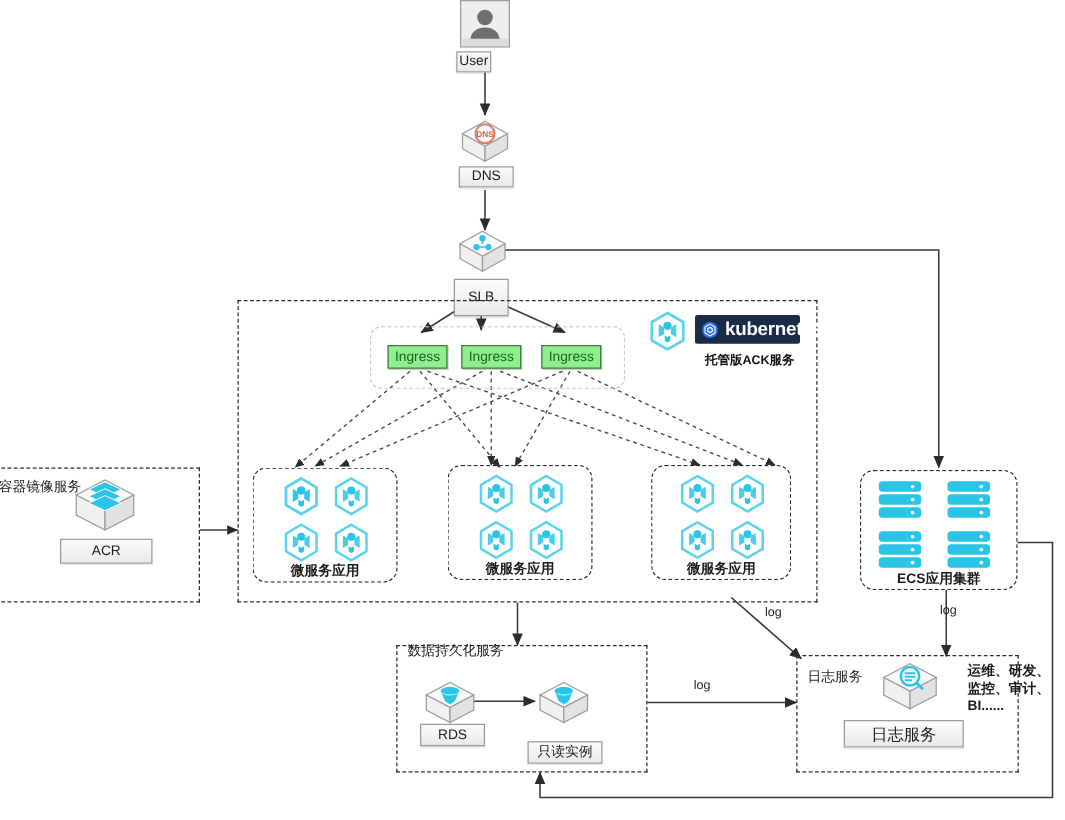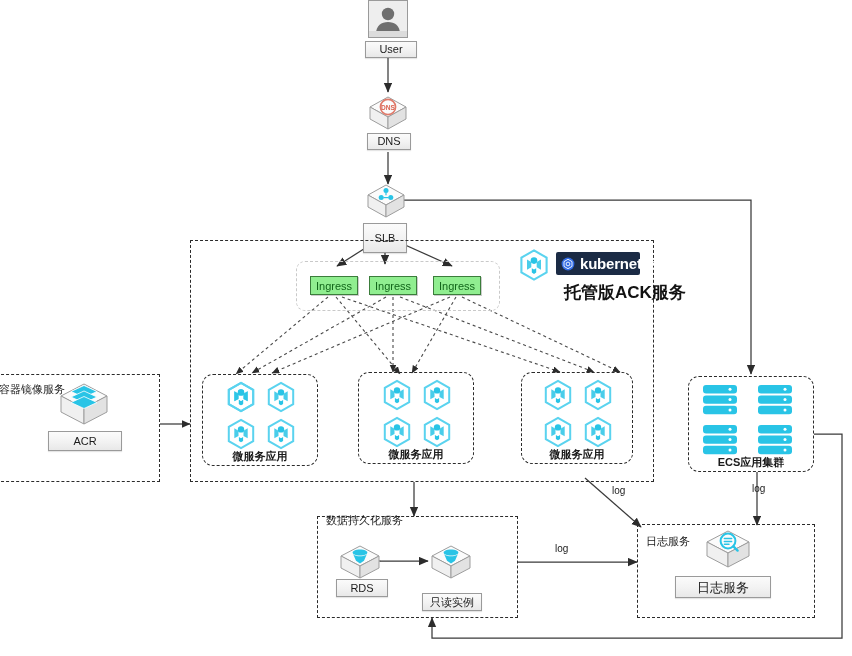--- a/index.html
+++ b/index.html
@@ -101,21 +101,21 @@
     color:#ffffff;
     display:flex;align-items:center;gap:5px;
     padding:3px 8px 3px 5px;
     box-sizing:border-box;
     border-radius:2px;
   }
   .k8sbadge .wm{
     font-size:15px;font-weight:bold;letter-spacing:-.2px;
   }
   .ackline{
-    position:absolute;font-size:17px;font-weight:bold;color:#111;white-space:nowrap;
+    position:absolute;font-size:10px;font-weight:bold;color:#111;white-space:nowrap;
   }
 
   .icon{position:absolute;}
   svg{display:block;overflow:visible;}
 </style>
 </head>
 <body>
 
 <div id="stage">
 
@@ -172,21 +172,21 @@
     </g>
   </svg>
 
   <div class="avatar" style="left:368px;top:0px;width:40px;height:38px;">
     <svg width="38" height="36" viewBox="0 0 38 36">
       <circle cx="19" cy="13" r="6.2" fill="#6f6f6f"></circle>
       <path d="M7,33 C7,24.5 12.5,21 19,21 C25.5,21 31,24.5 31,33 Z" fill="#6f6f6f"></path>
       <rect x="0" y="30" width="38" height="6" fill="#dcdcdc"></rect>
     </svg>
   </div>
-  <div class="chip" style="left:365px;top:41px;width:52px;height:17px;">User</div>
+  <div class="chip" style="left:365px;top:41px;width:28px;height:17px;">User</div>
 
   <div class="icon" style="left:366px;top:91px;">
     <svg width="44" height="44" viewBox="0 0 44 44">
       <path d="M22,6 L40,16 L22,26 L4,16 Z" fill="#fbfbfb" stroke="#9d9d9d" stroke-width="1"></path>
       <path d="M4,16 L22,26 L22,38 L4,28 Z" fill="#f0f0f0" stroke="#9d9d9d" stroke-width="1"></path>
       <path d="M40,16 L40,28 L22,38 L22,26 Z" fill="#e2e2e2" stroke="#9d9d9d" stroke-width="1"></path>
       <circle cx="22" cy="16" r="7.6" fill="none" stroke="#e07a6a" stroke-width="1.6"></circle>
       <text x="22" y="18.6" font-size="6.6" fill="#d9614f" text-anchor="middle" font-family="Liberation Sans, sans-serif" font-weight="bold">DNS</text>
     </svg>
   </div>
@@ -403,18 +403,23 @@
       <line x1="31.4" y1="19.4" x2="35.6" y2="23.6" stroke="#29c4e6" stroke-width="2.4" stroke-linecap="round"></line>
       <g stroke="#29c4e6" stroke-width="1.5" stroke-linecap="round">
         <line x1="22.4" y1="11.6" x2="29.6" y2="11.6"></line>
         <line x1="22.4" y1="14.4" x2="29.6" y2="14.4"></line>
         <line x1="22.4" y1="17.2" x2="27" y2="17.2"></line>
       </g>
     </svg>
   </div>
   <div class="chip big" style="left:675px;top:576px;width:96px;height:22px;">日志服务</div>
 
+  <div class="multiline" style="left:774px;top:531px;">
+    <div>运维、研发、</div>
+    <div>监控、审计、</div>
+    <div>BI......</div>
+  </div>
 
   <div class="edgelabel" style="left:612px;top:485px;">log</div>
   <div class="edgelabel" style="left:752px;top:483px;">log</div>
   <div class="edgelabel" style="left:555px;top:543px;">log</div>
 
 </div>
 
 </body></html>

